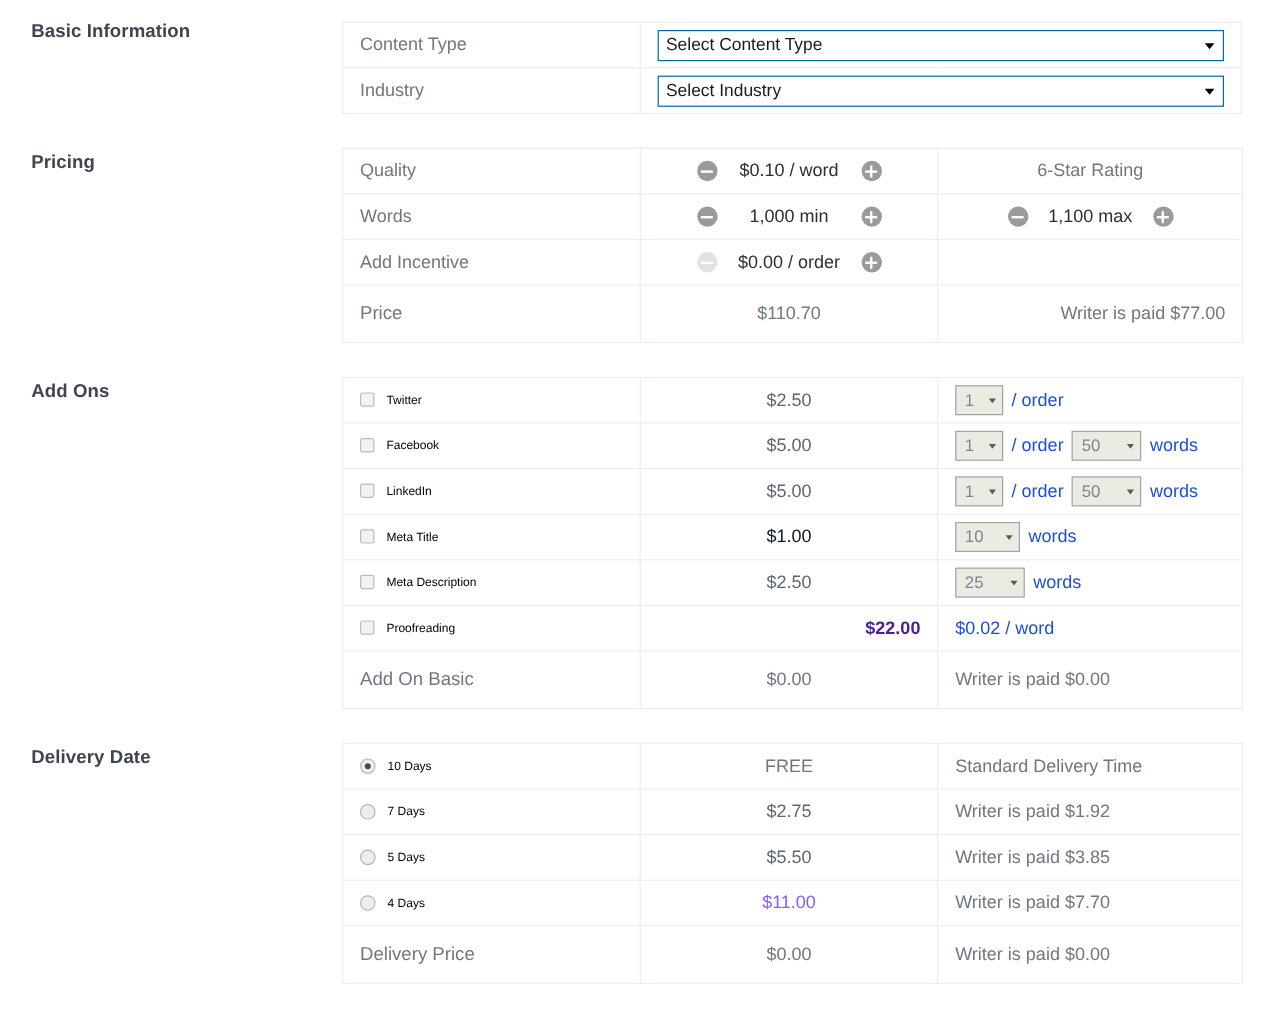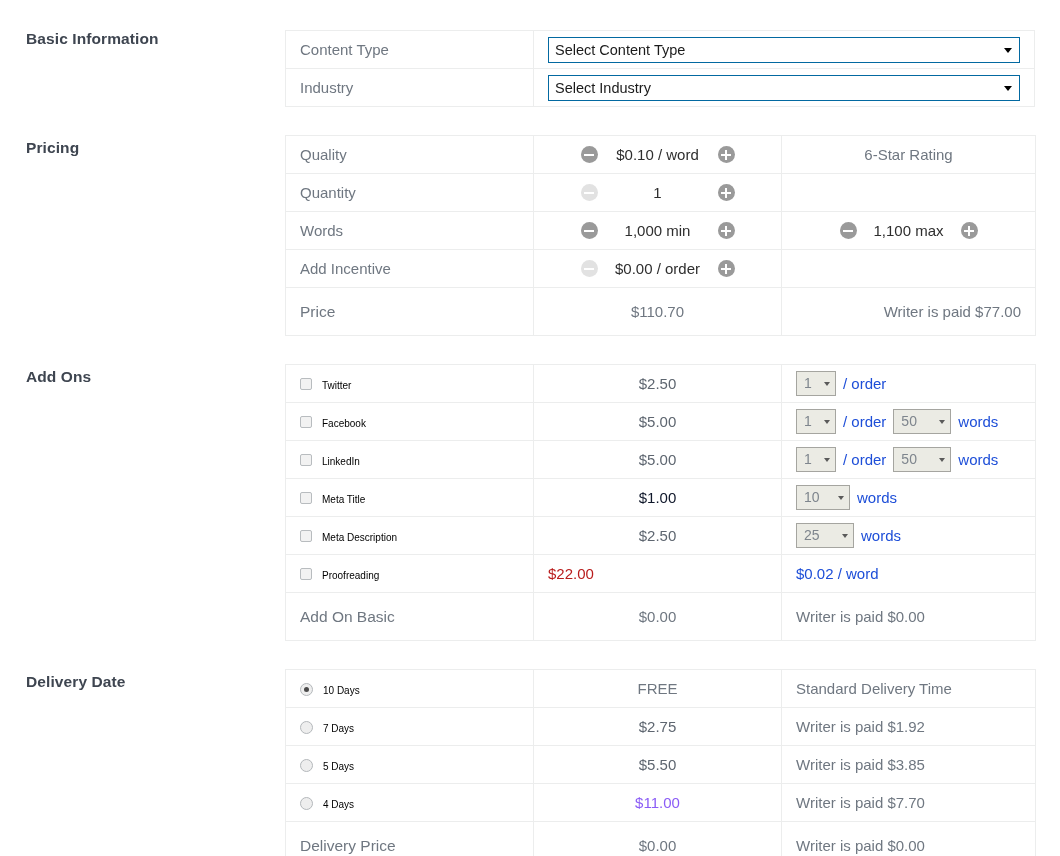--- a/index.html
+++ b/index.html
@@ -170,21 +170,21 @@
   .addon-ctrls { display: flex; align-items: center; gap: 7px; font-size: 15px; color: #70787f; }
   .unit { color: #1d4ed8; font-size: 15px; }
 
   .spacer-28 { height: 28px; }
 </style>
 </head>
 <body>
 
 <div class="page">
 
-  <div class="section" style="padding-top:18px;margin-top:12px;">
+  <div class="section" style="padding-top:18px;">
     <div class="sect-label">Basic Information</div>
     <div class="sect-body">
       <table class="grid">
         <tbody id="tbl-basic">
             <tr>
               <td class="c-label" style="height:38px;">Content Type</td>
               <td class="selcell" colspan="2">
                 <span class="sel-big"><span>Select Content Type</span><span class="arw"></span></span>
               </td>
             </tr>
@@ -216,36 +216,20 @@
                   <span class="stepval">$0.10 / word</span>
                   <span class="step on">
                     <span class="bar-h"></span>
                     <span class="bar-v"></span>
                   </span>
                 </div>
               </td>
               <td class="c-right"><span>6-Star Rating</span></td>
             </tr>
             <tr>
-              <td class="c-label" style="height:38px;">Quantity</td>
-              <td class="c-mid">
-                <div class="stepwrap">
-                  <span class="step off">
-                    <span class="bar-h"></span>
-                  </span>
-                  <span class="stepval">1</span>
-                  <span class="step on">
-                    <span class="bar-h"></span>
-                    <span class="bar-v"></span>
-                  </span>
-                </div>
-              </td>
-              <td class="c-right"><span></span></td>
-            </tr>
-            <tr>
               <td class="c-label" style="height:38px;">Words</td>
               <td class="c-mid">
                 <div class="stepwrap">
                   <span class="step on">
                     <span class="bar-h"></span>
                   </span>
                   <span class="stepval">1,000 min</span>
                   <span class="step on">
                     <span class="bar-h"></span>
                     <span class="bar-v"></span>
@@ -347,21 +331,21 @@
               <td class="c-mid" style="text-align:center;color:#5e6670;">$2.50</td>
               <td class="c-right-l">
                 <div class="addon-ctrls">
                   <span class="sel-sm w3"><span>25</span><span class="arw"></span></span>
                   <span class="unit">words</span>
                 </div>
               </td>
             </tr>
             <tr>
               <td class="c-label" style="height:38px;"><span class="cbx"></span><span class="opt-label">Proofreading</span></td>
-              <td class="c-mid" style="text-align:left;color:#b91c1c;">$22.00</td>
+              <td class="c-mid" style="text-align:right;color:#4c1d95;font-weight:bold;">$22.00</td>
               <td class="c-right-l">
                 <div class="addon-ctrls">
                   <span class="unit">$0.02 / word</span>
                 </div>
               </td>
             </tr>
             <tr>
               <td class="c-label green-bold" style="height:48px;font-size:15.5px;">Add On Basic</td>
               <td class="c-mid green-big">$0.00</td>
               <td class="c-right-l green-soft">Writer is paid $0.00</td>

